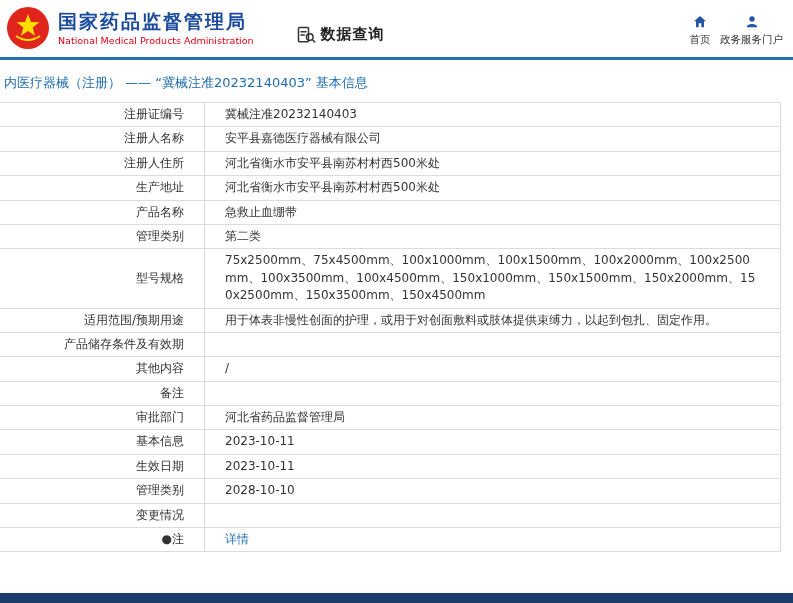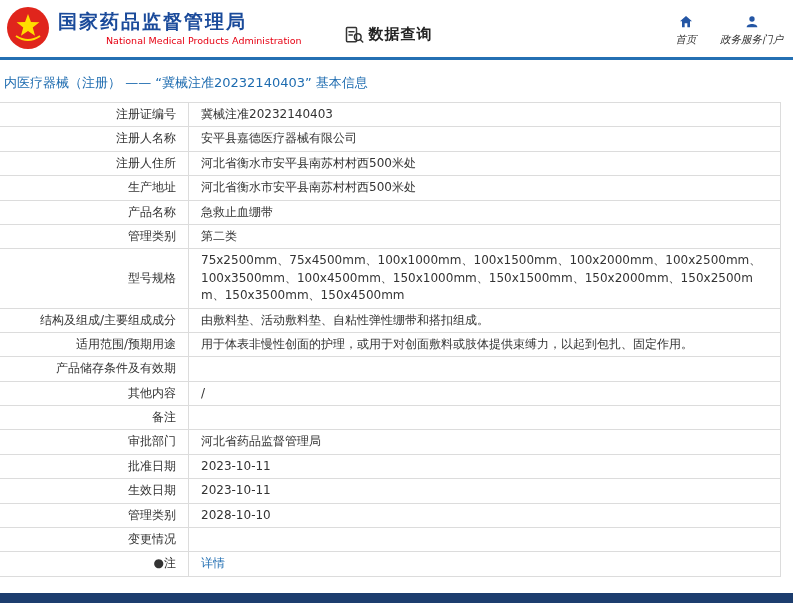--- a/index.html
+++ b/index.html
@@ -6,34 +6,34 @@
   .screen{
     position:relative;width:793px;height:603px;overflow:hidden;background:#fff;
     font-family:"DejaVu Sans","Liberation Sans",sans-serif;color:#333;
   }
   
   .header{display:flex;align-items:center;height:57px;padding:7px 10px 8px 6px;box-sizing:border-box;}
   .logo-group{display:flex;align-items:center;cursor:pointer;}
   .emblem{width:44px;height:44px;flex:0 0 44px;}
   .logo-text{margin-left:8px;}
   .logo-title{font-size:19px;font-weight:bold;color:#1a4a9a;letter-spacing:2px;line-height:1.25;}
-  .logo-subtitle{font-size:9.5px;color:#e60012;margin-top:2px;margin-left:48px;}
+  .logo-subtitle{font-size:9.5px;color:#e60012;margin-top:2px;}
   .section-heading{display:flex;align-items:center;margin-left:42px;margin-top:13px;}
   .dq-icon{width:20px;height:20px;margin-right:5px;display:inline-block;}
   .dq-label{font-size:15px;font-weight:bold;color:#222;letter-spacing:1px;}
-  .top-nav{margin-left:auto;display:flex;gap:14px;margin-top:4px;font-style:italic;}
+  .top-nav{margin-left:auto;display:flex;margin-top:4px;}
   .nav-item{display:flex;flex-direction:column;align-items:center;text-decoration:none;color:#333;cursor:pointer;min-width:40px;}
   .nav-icon{width:16px;height:16px;margin-bottom:3px;}
   .nav-label{font-size:10.5px;color:#333;white-space:nowrap;}
   .blue-line{height:3px;background:#2470b3;width:100%;}
   
   .page-title{font-size:13px;color:#1e6cb0;padding:14px 0 10px 4px;white-space:nowrap;}
   
   .info-table{border-collapse:collapse;width:781px;font-size:12px;table-layout:fixed;}
-  .info-table td{border:1px solid #dcdcdc;padding:3px 12px;line-height:1.45;vertical-align:middle;word-break:break-all;}
+  .info-table td{border:1px solid #dcdcdc;padding:3px 20px;line-height:1.45;vertical-align:middle;word-break:break-all;}
   .info-table td:first-child{border-left:0;}
   .label-cell{width:164px;text-align:right;color:#333;white-space:nowrap;}
   .value-cell{text-align:left;color:#333;}
   .value-cell a{color:#2470b3;text-decoration:none;cursor:pointer;}
   
   .footer-bar{position:absolute;left:0;bottom:0;width:100%;height:10px;background:#1d3d6e;}
 </style>
 </head>
 <body>
 
@@ -116,45 +116,41 @@
         </tr>
         <tr>
           <td class="label-cell">管理类别</td>
           <td class="value-cell">第二类</td>
         </tr>
         <tr>
           <td class="label-cell">型号规格</td>
           <td class="value-cell">75x2500mm、75x4500mm、100x1000mm、100x1500mm、100x2000mm、100x2500mm、100x3500mm、100x4500mm、150x1000mm、150x1500mm、150x2000mm、150x2500mm、150x3500mm、150x4500mm</td>
         </tr>
         <tr>
-          <td class="label-cell">结构及组成/主要组成成分</td>
-          <td class="value-cell">由敷料垫、活动敷料垫、自粘性弹性绷带和搭扣组成。</td>
-        </tr>
-        <tr>
           <td class="label-cell">适用范围/预期用途</td>
           <td class="value-cell">用于体表非慢性创面的护理，或用于对创面敷料或肢体提供束缚力，以起到包扎、固定作用。</td>
         </tr>
         <tr>
           <td class="label-cell">产品储存条件及有效期</td>
           <td class="value-cell"></td>
         </tr>
         <tr>
           <td class="label-cell">其他内容</td>
           <td class="value-cell">/</td>
         </tr>
         <tr>
           <td class="label-cell">备注</td>
           <td class="value-cell"></td>
         </tr>
         <tr>
           <td class="label-cell">审批部门</td>
           <td class="value-cell">河北省药品监督管理局</td>
         </tr>
         <tr>
-          <td class="label-cell">批准日期</td>
+          <td class="label-cell">基本信息</td>
           <td class="value-cell">2023-10-11</td>
         </tr>
         <tr>
           <td class="label-cell">生效日期</td>
           <td class="value-cell">2023-10-11</td>
         </tr>
         <tr>
           <td class="label-cell">管理类别</td>
           <td class="value-cell">2028-10-10</td>
         </tr>

